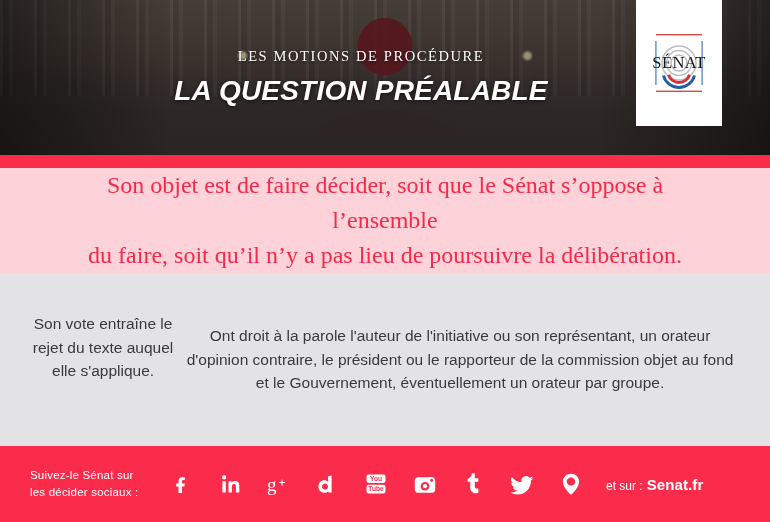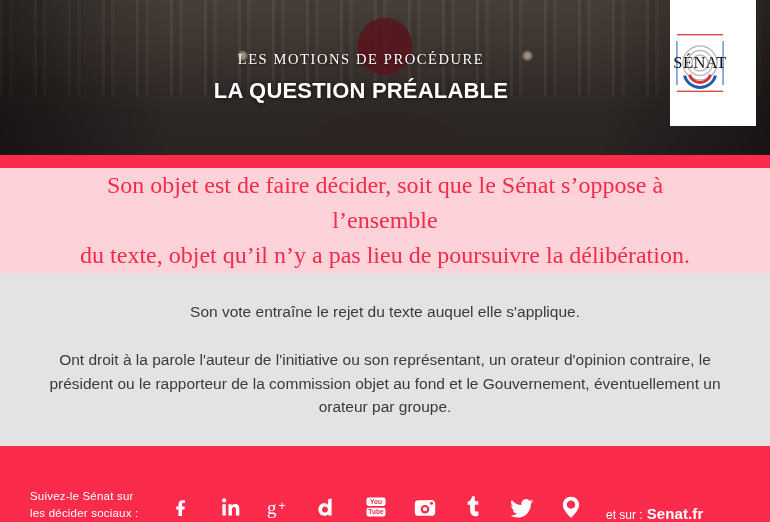--- a/index.html
+++ b/index.html
@@ -77,37 +77,38 @@
     font-size:14.5px;
     letter-spacing:1.6px;
     color:#ffffff;
     text-transform:uppercase;
     margin:0 0 10px 0;
     text-shadow:0 1px 3px rgba(0,0,0,.55);
     white-space:nowrap;
   }
   .hero-title{
     font-family:"Liberation Sans", sans-serif;
-    font-size:22px;
+    font-size:28px;
     font-weight:bold;
     color:#ffffff;
     letter-spacing:.2px;
     margin:0;
     text-shadow:0 1px 4px rgba(0,0,0,.6);
     white-space:nowrap;
+    font-style:italic;
   }
 
   
   .logo-box{
     position:absolute;
-    left:670px;top:0;
+    left:636px;top:0;
     width:86px;height:126px;
     background:#ffffff;
     z-index:5;
-    display:flex;align-items:center;justify-content:flex-start;text-decoration:underline;
+    display:flex;align-items:center;justify-content:center;text-decoration:underline;
   }
   .logo-mark{
     position:relative;
     width:60px;height:66px;
   }
   .logo-mark svg{display:block;width:60px;height:66px;}
 
   
   .accent-bar{
     flex:0 0 13px;
@@ -128,41 +129,41 @@
     font-size:24px;
     line-height:1.46;
     color:#f5294a;
     max-width:640px;
   }
 
   
   .band-gray{
     flex:1 1 auto;
     background:#e3e3e5;
-    display:flex;flex-direction:column;
+    display:flex;flex-direction:row;
     align-items:center;justify-content:center;
     text-align:center;
     padding:0 28px;
     box-sizing:border-box;
   }
   .band-gray p{
     margin:0;
     font-family:"Liberation Sans", sans-serif;
     font-size:15.5px;
     line-height:1.52;
     color:#3a3a3c;
     max-width:690px;
   }
   .band-gray p.lead{ margin-bottom:24px; }
 
   
   .footer{
     flex:0 0 76px;
     background:#fb2b4b;
-    display:flex;align-items:flex-end;
+    display:flex;align-items:center;
     padding:0 18px 0 30px;
     box-sizing:border-box;
     color:#ffffff;
   }
   .footer-label{
     font-size:11.5px;
     line-height:1.5;
     color:#ffffff;
     white-space:nowrap;
     letter-spacing:.2px;
@@ -229,21 +230,21 @@
 
           <text x="30" y="38" text-anchor="middle" font-family="Liberation Serif, serif" font-size="16.5" letter-spacing="0.4" fill="#141414">SÉNAT</text>
         </svg>
       </div>
     </div>
   </header>
 
   <div class="accent-bar"></div>
 
   <section class="band-pink">
-    <p><span>Son objet est de faire décider, soit que le Sénat s’oppose à l’ensemble</span><br><span>du texte, objet qu’il n’y a pas lieu de poursuivre la délibération.</span></p>
+    <p><span>Son objet est de faire décider, soit que le Sénat s’oppose à l’ensemble</span><br><span>du faire, soit qu’il n’y a pas lieu de poursuivre la délibération.</span></p>
   </section>
 
   <section class="band-gray">
     <p class="lead">Son vote entraîne le rejet du texte auquel elle s'applique.</p>
     <p>Ont droit à la parole l'auteur de l'initiative ou son représentant, un orateur d'opinion contraire, le président ou le rapporteur de la commission objet au fond et le Gouvernement, éventuellement un orateur par groupe.</p>
   </section>
 
   <footer class="footer">
     <div class="footer-label">
       <div>Suivez-le Sénat sur</div>

